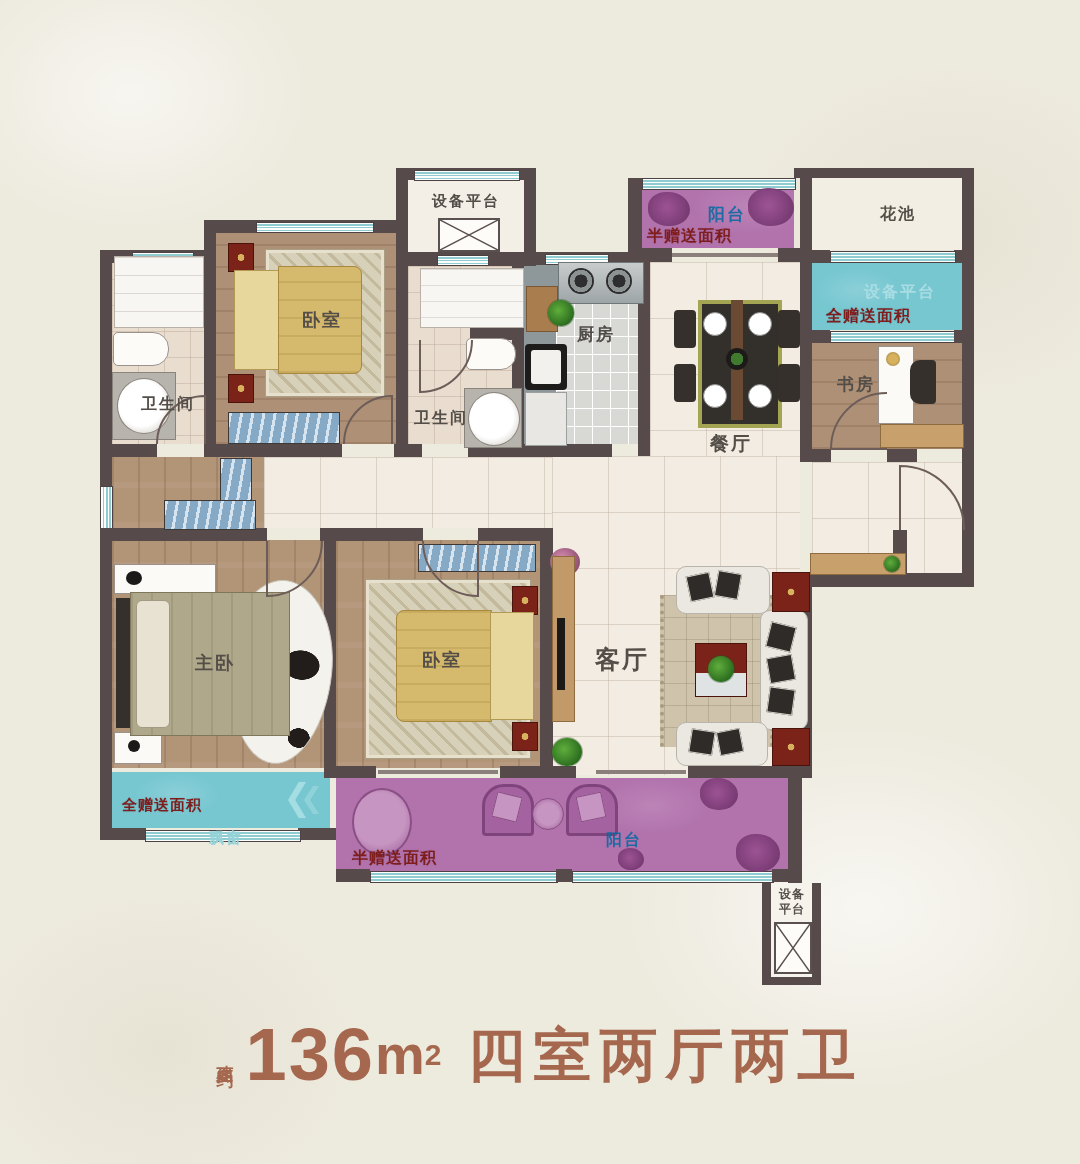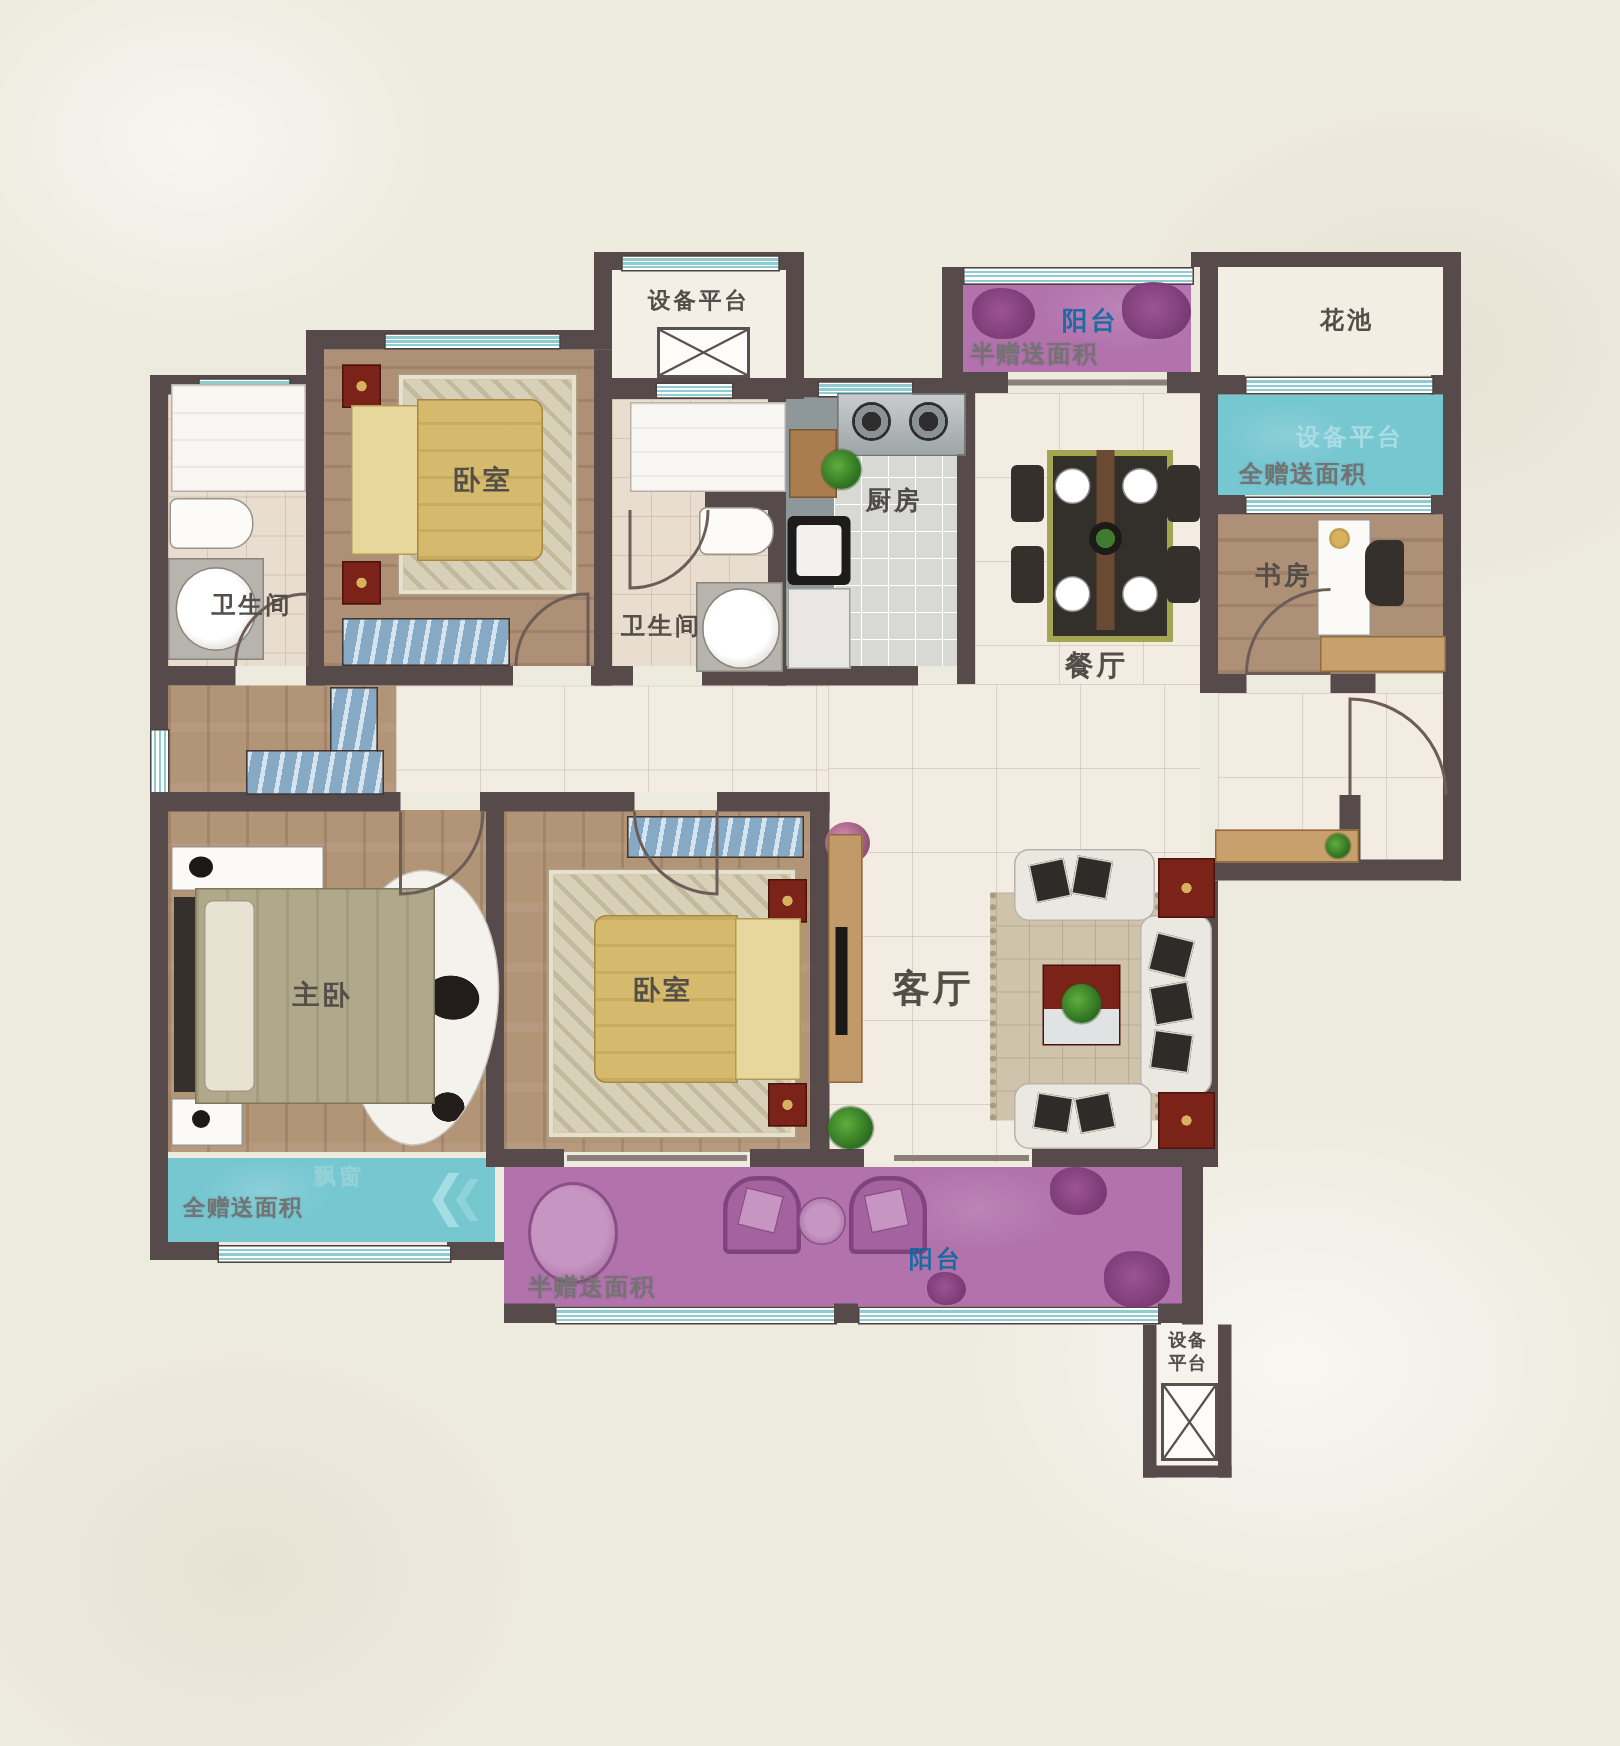--- a/index.html
+++ b/index.html
@@ -18,21 +18,21 @@
   .flr{position:absolute;}
   .tile{background:#f2ece3;background-image:linear-gradient(rgba(190,176,158,.45) 1px,transparent 1px),linear-gradient(90deg,rgba(190,176,158,.45) 1px,transparent 1px);background-size:56px 56px;}
   .btile{background:#e9ddd0;background-image:linear-gradient(rgba(180,160,140,.4) 1px,transparent 1px),linear-gradient(90deg,rgba(180,160,140,.4) 1px,transparent 1px);background-size:26px 26px;}
   .wood{background:#b29477;background-image:repeating-linear-gradient(90deg,rgba(80,55,35,.16) 0 2px,transparent 2px 26px),repeating-linear-gradient(0deg,rgba(255,255,255,.05) 0 6px,transparent 6px 40px);}
   .woodh{background:#ae9076;background-image:repeating-linear-gradient(0deg,rgba(80,55,35,.16) 0 2px,transparent 2px 22px);}
   .winh{background:linear-gradient(180deg,#fdfdfb 0 14%,#8fccd2 14% 30%,#fdfdfb 30% 44%,#8fccd2 44% 60%,#fdfdfb 60% 74%,#8fccd2 74% 88%,#fdfdfb 88% 100%);border:1px solid #4c4243;}
   .winv{background:linear-gradient(90deg,#fdfdfb 0 14%,#8fccd2 14% 30%,#fdfdfb 30% 44%,#8fccd2 44% 60%,#fdfdfb 60% 74%,#8fccd2 74% 88%,#fdfdfb 88% 100%);border:1px solid #4c4243;}
   .teal{background:#77c7d1;background-image:radial-gradient(60px 30px at 30% 40%,rgba(255,255,255,.15),transparent 70%);}
   .purple{background:#b273ad;background-image:radial-gradient(80px 40px at 70% 30%,rgba(255,255,255,.12),transparent 70%);}
   .lbl{position:absolute;color:#544e48;font-weight:600;white-space:nowrap;transform:translate(-50%,-50%);letter-spacing:2px;}
-  .annot{position:absolute;color:#737373;font-weight:bold;white-space:nowrap;letter-spacing:1px;text-shadow:0 0 2px rgba(0,0,0,.12);}
+  .annot{position:absolute;color:#7f1d1d;font-weight:bold;white-space:nowrap;letter-spacing:1px;text-shadow:0 0 2px rgba(0,0,0,.12);}
   .faintT{color:#a9dde3;}
   .faintP{color:#0369a1;opacity:.85;}
   .rug{background:repeating-linear-gradient(45deg,#d8d1ba 0 8px,#c3ba9e 8px 11px);border:3px solid #e6e0cc;box-shadow:0 0 0 1px #a99f86;}
   .bedY{background:#d5ba6d;background-image:repeating-linear-gradient(0deg,rgba(120,90,20,.15) 0 2px,transparent 2px 18px);border:1px solid #a8873e;}
   .pillY{background:#e7d79c;border:1px solid #b29a55;}
   .dark{background:#35302c;}
   .red{background:#7b2318;background-image:radial-gradient(8px 8px at 50% 50%,#d8b15e 0 40%,rgba(216,177,94,0) 45%);border:1px solid #4a130c;}
   .sofa{background:#eae8e1;border:1px solid #b8b4ab;border-radius:10px;}
   .cush{position:absolute;background:#2e2b28;border:1px solid #d8d5cd;}
   .ward{background:repeating-linear-gradient(100deg,#d6e4ef 0 3px,#86a9c6 3px 11px);border:1px solid #3e3937;}
@@ -293,21 +293,28 @@
   <div class="annot" style="left:826px;top:306px;font-size:16px;">全赠送面积</div>
   <div class="lbl" style="left:856px;top:384px;font-size:17px;">书房</div>
   <div class="lbl" style="left:596px;top:334px;font-size:17px;color:#4f4b47;">厨房</div>
   <div class="lbl" style="left:731px;top:444px;font-size:19px;">餐厅</div>
   <div class="lbl" style="left:168px;top:404px;font-size:16px;">卫生间</div>
   <div class="lbl" style="left:322px;top:320px;font-size:18px;">卧室</div>
   <div class="lbl" style="left:441px;top:418px;font-size:16px;">卫生间</div>
   <div class="lbl" style="left:215px;top:663px;font-size:18px;">主卧</div>
   <div class="lbl" style="left:442px;top:660px;font-size:18px;">卧室</div>
   <div class="lbl" style="left:622px;top:659px;font-size:25px;">客厅</div>
-  <div class="lbl" style="left:226px;top:785px;font-size:15px;color:#94d2d8;">飘窗</div>
+  <div class="lbl" style="left:226px;top:838px;font-size:15px;color:#94d2d8;">飘窗</div>
   <div class="annot" style="left:122px;top:796px;font-size:15px;">全赠送面积</div>
   <div class="lbl faintP" style="left:624px;top:840px;font-size:16px;">阳台</div>
   <div class="annot" style="left:352px;top:848px;font-size:16px;">半赠送面积</div>
   <div class="lbl" style="left:792px;top:894px;font-size:12px;letter-spacing:1px;">设备</div>
   <div class="lbl" style="left:792px;top:909px;font-size:12px;letter-spacing:1px;">平台</div>
 
+  <div class="title">
+    <span class="vert">建面约</span>
+    <span class="num">136</span>
+    <span class="unit">m</span>
+    <span class="sup">2</span>
+    <span class="suffix">四室两厅两卫</span>
+  </div>
 
 </div>
 
 </body></html>

